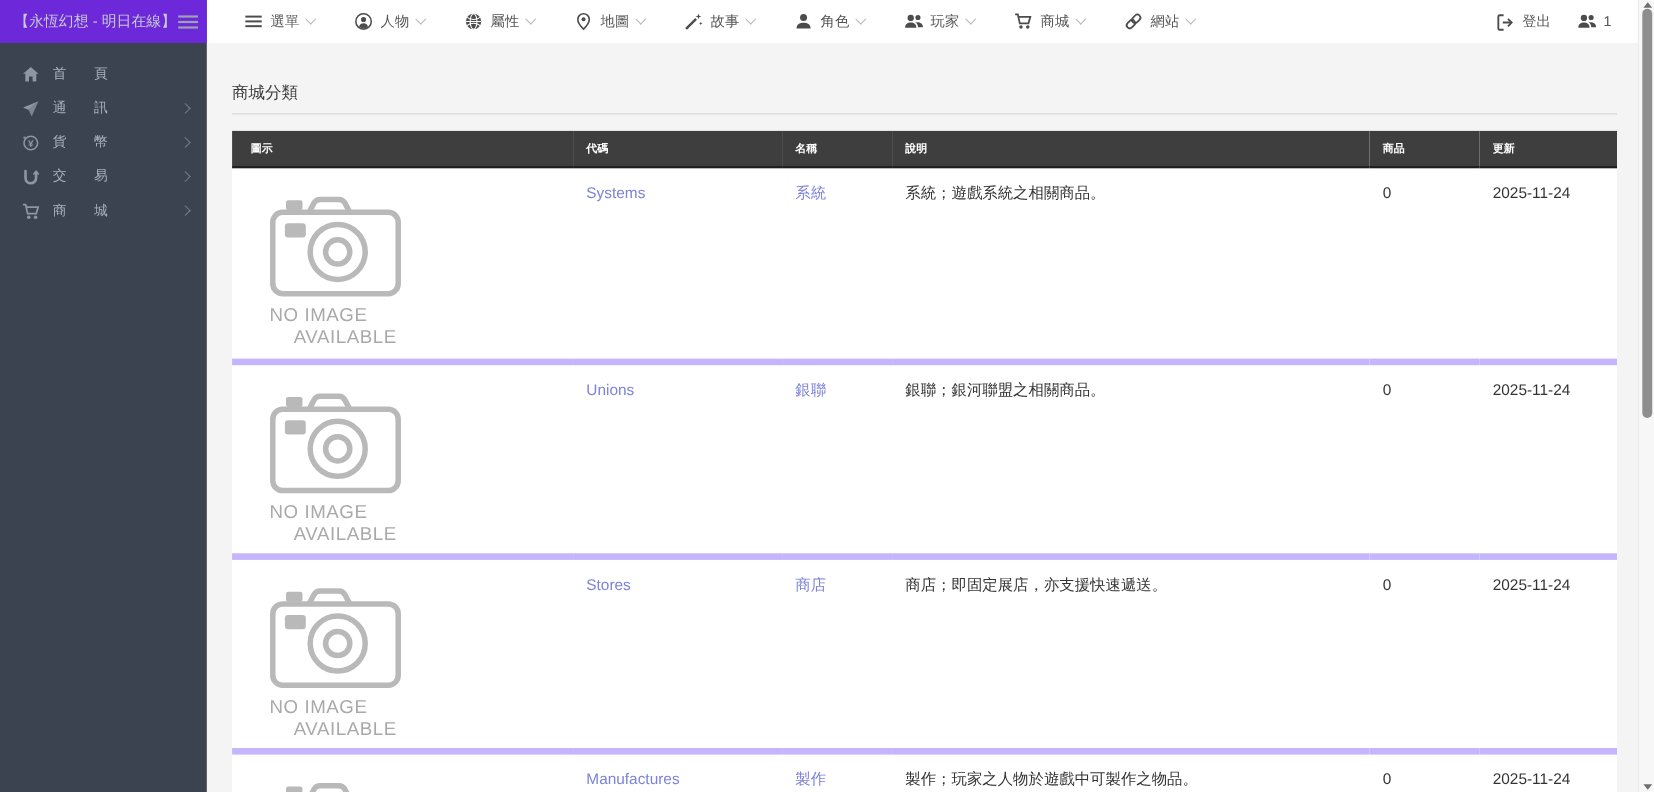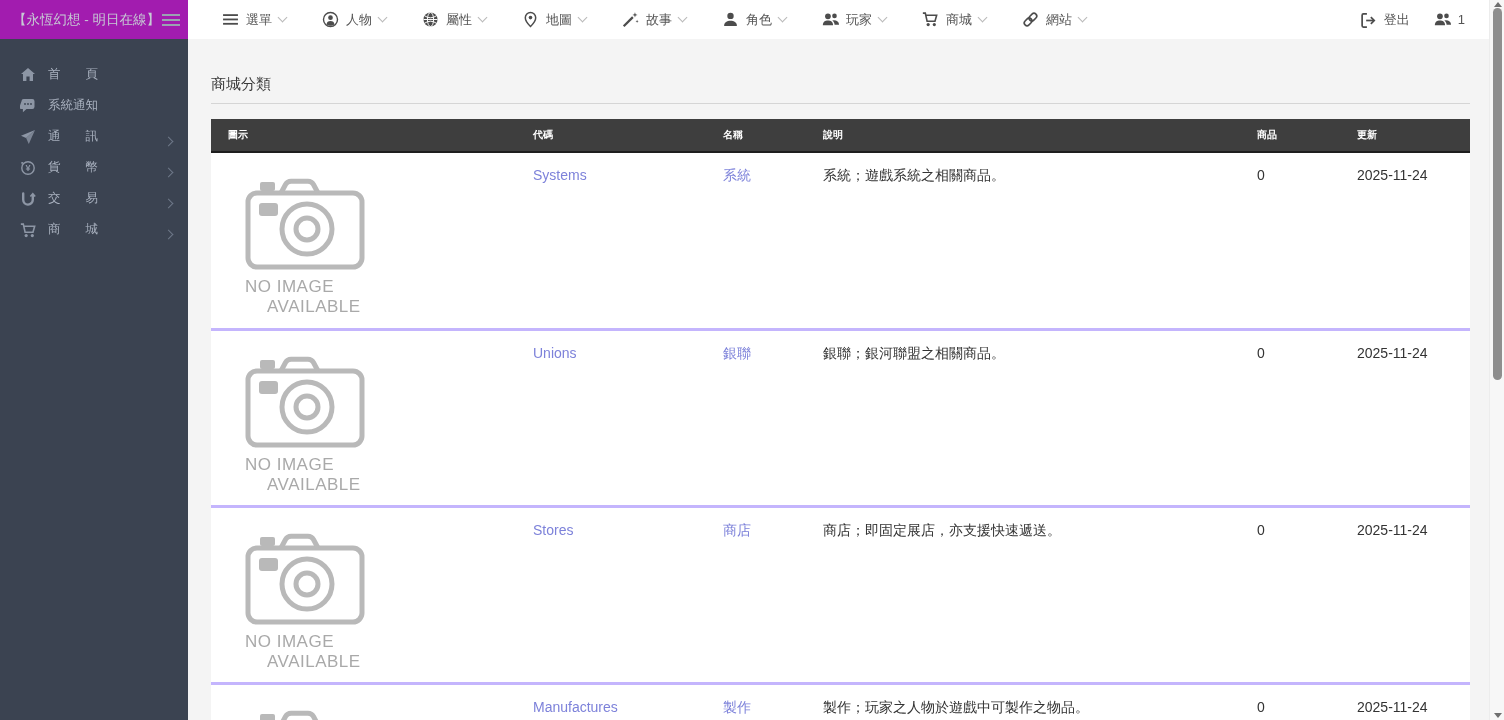--- a/index.html
+++ b/index.html
@@ -9,29 +9,29 @@
     font-family:"Liberation Sans","DejaVu Sans",sans-serif;
     background:#f4f4f4;
     color:#333;
   }
   
   .sidebar {
     position:absolute; left:0; top:0; width:188px; height:720px;
     background:#3b4351; z-index:5;
   }
   .sidebar-header {
-    height:39px; background:#a21caf; display:flex; align-items:center;
+    height:39px; background:#6d28d9; display:flex; align-items:center;
     justify-content:space-between; padding:0 13px;
   }
   .sidebar-title { color:#c6cbd4; font-size:13.5px; white-space:nowrap; }
   .s-burger { display:inline-flex; flex-direction:column; gap:3px; cursor:pointer; padding:4px 2px; }
   .s-burger i { display:block; width:18px; height:2px; background:#9aa3b1; }
   .side-menu { padding-top:13px; }
   .side-item {
-    display:flex; align-items:flex-end; height:31px; padding:0 16px 0 20px;
+    display:flex; align-items:center; height:31px; padding:0 16px 0 20px;
     color:#a9b1bf; font-size:12.5px; cursor:pointer;
   }
   .side-item .s-icon { width:16px; height:16px; margin-right:12px; color:#8d96a5; flex:0 0 auto; }
   .side-item .s-icon svg { display:block; }
   .side-item .s-label { display:inline-block; width:50px; white-space:nowrap; text-align:justify; text-align-last:justify; }
   .side-item .chev-r {
     margin-left:auto; width:7px; height:7px;
     border-top:1.2px solid #6e7888; border-right:1.2px solid #6e7888;
     transform:rotate(45deg);
   }
@@ -66,21 +66,21 @@
   table.mall thead th {
     background:#3e3e3e; color:#fff; font-size:10px; font-weight:bold;
     text-align:left; height:33px; padding:0 0 0 12px;
     border-bottom:2px solid #1e1e1e;
   }
   table.mall thead th:first-child { padding-left:17px; }
   table.mall tbody td {
     vertical-align:top; background:#fff; height:177px;
     padding:14px 0 0 12px; font-size:14px; color:#333;
   }
-  table.mall tbody tr + tr td { border-top:3px solid #c4b5fd; }
+  table.mall tbody tr + tr td { border-top:6px solid #c4b5fd; }
   td.c-icon { padding:20px 0 0 34px !important; }
   a.cell-link { color:#7d82da; text-decoration:none; font-size:14px; cursor:pointer; }
   .placeholder { width:126px; }
   .ph-cam { display:block; margin-bottom:6px; }
   .ph-line { font-weight:normal; color:#a9a9a9; font-size:17px; letter-spacing:0.5px; line-height:20px; white-space:nowrap; }
   .ph-line2 { padding-left:22px; }
   
   .v-scrollbar {
     position:absolute; right:0; top:0; width:15px; height:720px;
     background:#f7f7f7; z-index:10; border-left:1px solid #ececec;
@@ -109,31 +109,20 @@
       </span>
   </div>
   <nav class="side-menu" id="side-menu">
       <div class="side-item">
         <span class="s-icon">
           <svg width="16" height="16" viewBox="0 0 16 16">
             <path d="M8 1 L15 7 H13 V14 H9.6 V9.6 H6.4 V14 H3 V7 H1 Z" fill="currentColor"></path>
           </svg>
         </span>
         <span class="s-label">首 頁</span>
-      </div>
-      <div class="side-item">
-        <span class="s-icon">
-          <svg width="16" height="16" viewBox="0 0 16 16">
-            <path d="M1.5 3.2 a2.2 2.2 0 0 1 2.2-2.2 h8.6 a2.2 2.2 0 0 1 2.2 2.2 v5.6 a2.2 2.2 0 0 1 -2.2 2.2 h-5.8 l-3.6 3.2 v-3.2 h-1.2 a2.2 2.2 0 0 1 -2.2-2.2 z" fill="currentColor"></path>
-            <circle cx="5" cy="6" r="0.9" fill="#3b4351"></circle>
-            <circle cx="8" cy="6" r="0.9" fill="#3b4351"></circle>
-            <circle cx="11" cy="6" r="0.9" fill="#3b4351"></circle>
-          </svg>
-        </span>
-        <span class="s-label">系統通知</span>
       </div>
       <div class="side-item">
         <span class="s-icon">
           <svg width="16" height="16" viewBox="0 0 16 16">
             <path d="M15 1 L6.1 9 L1 6.7 Z" fill="currentColor"></path>
             <path d="M15 1 L8.8 15 L6.1 9 Z" fill="currentColor" opacity="0.8"></path>
           </svg>
         </span>
         <span class="s-label">通 訊</span>
         <span class="chev-r"></span>

